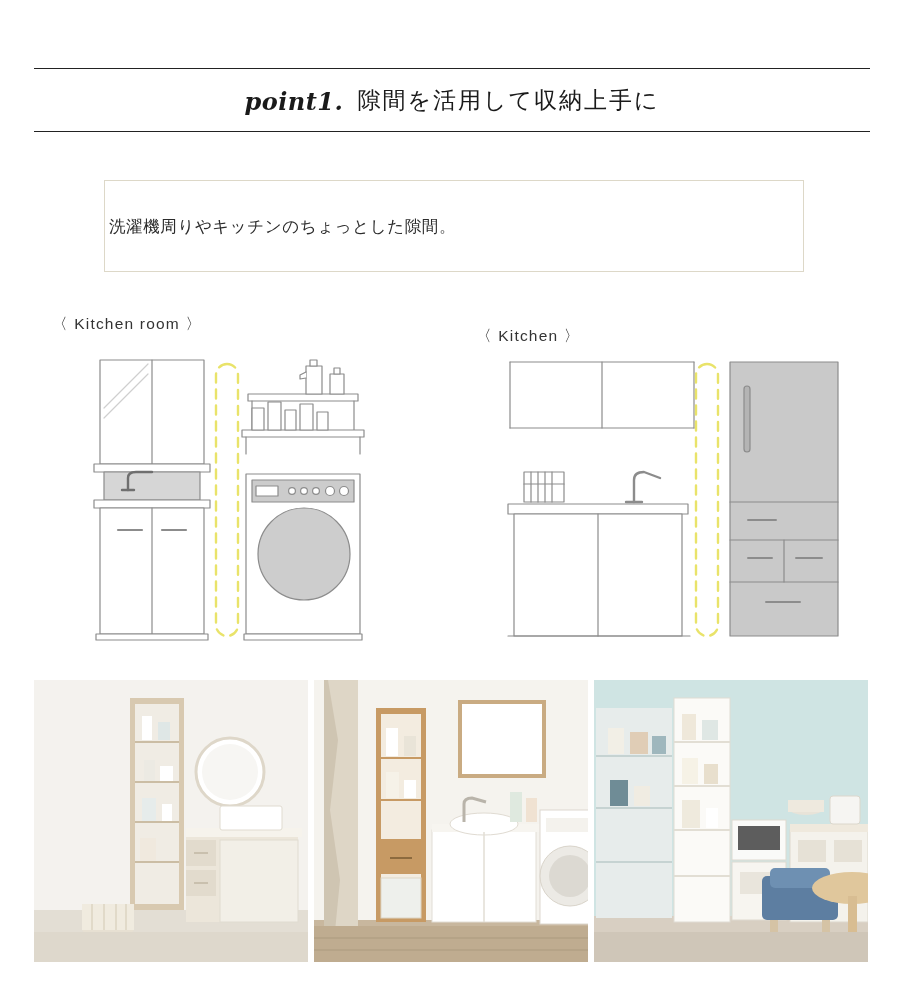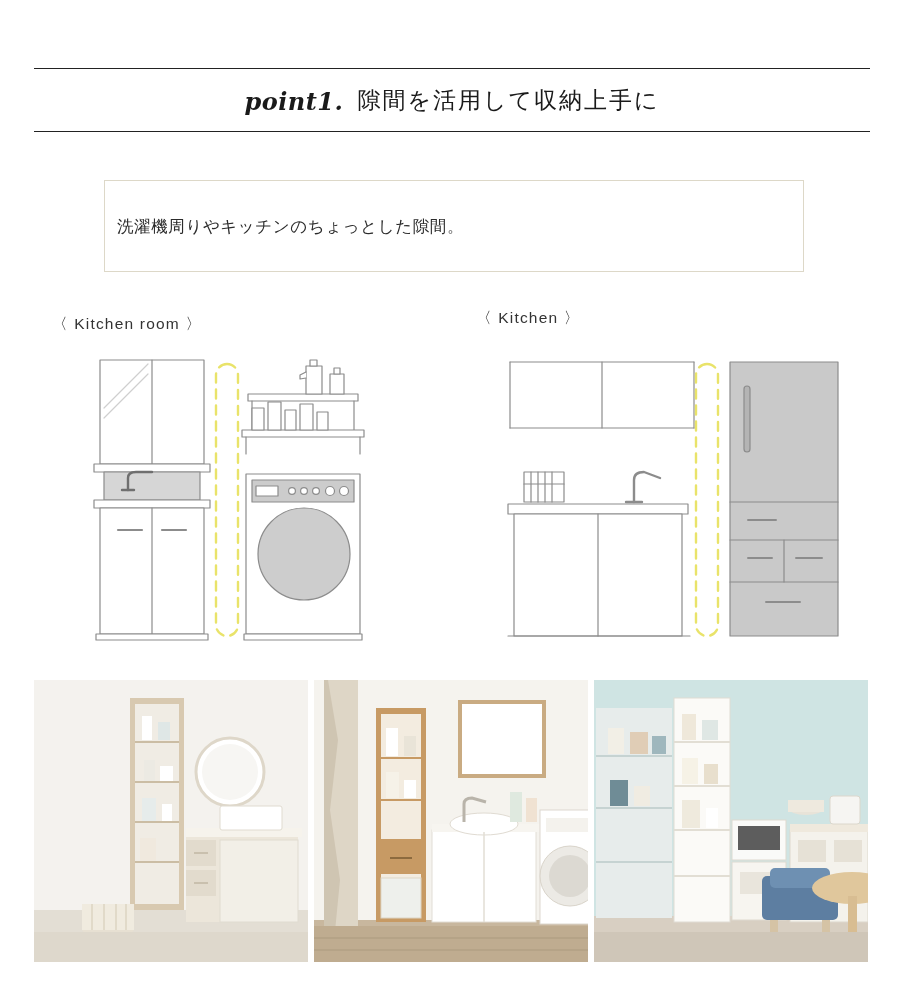--- a/index.html
+++ b/index.html
@@ -62,38 +62,38 @@
     position: absolute;
     left: 104px;
     top: 180px;
     width: 700px;
     height: 92px;
     border: 1px solid #ddd8c8;
     box-sizing: border-box;
     display: flex;
     flex-direction: column;
     justify-content: center;
-    padding-left: 12px;
+    padding-left: 4px;
   }
   .lead-line {
     font-size: 16.5px;
     line-height: 30px;
     letter-spacing: 0.6px;
     color: #2b2b2b;
   }
 
   
   .scene-caption {
     position: absolute;
     font-size: 15.5px;
     letter-spacing: 1.2px;
     color: #333;
   }
   #cap-laundry { left: 52px; top: 314px; }
-  #cap-kitchen { left: 476px; top: 308px; }
+  #cap-kitchen { left: 476px; top: 326px; }
 
   
   .illus {
     position: absolute;
     top: 344px;
     left: 0;
     width: 904px;
     height: 318px;
   }
   .illus svg { display: block; }

